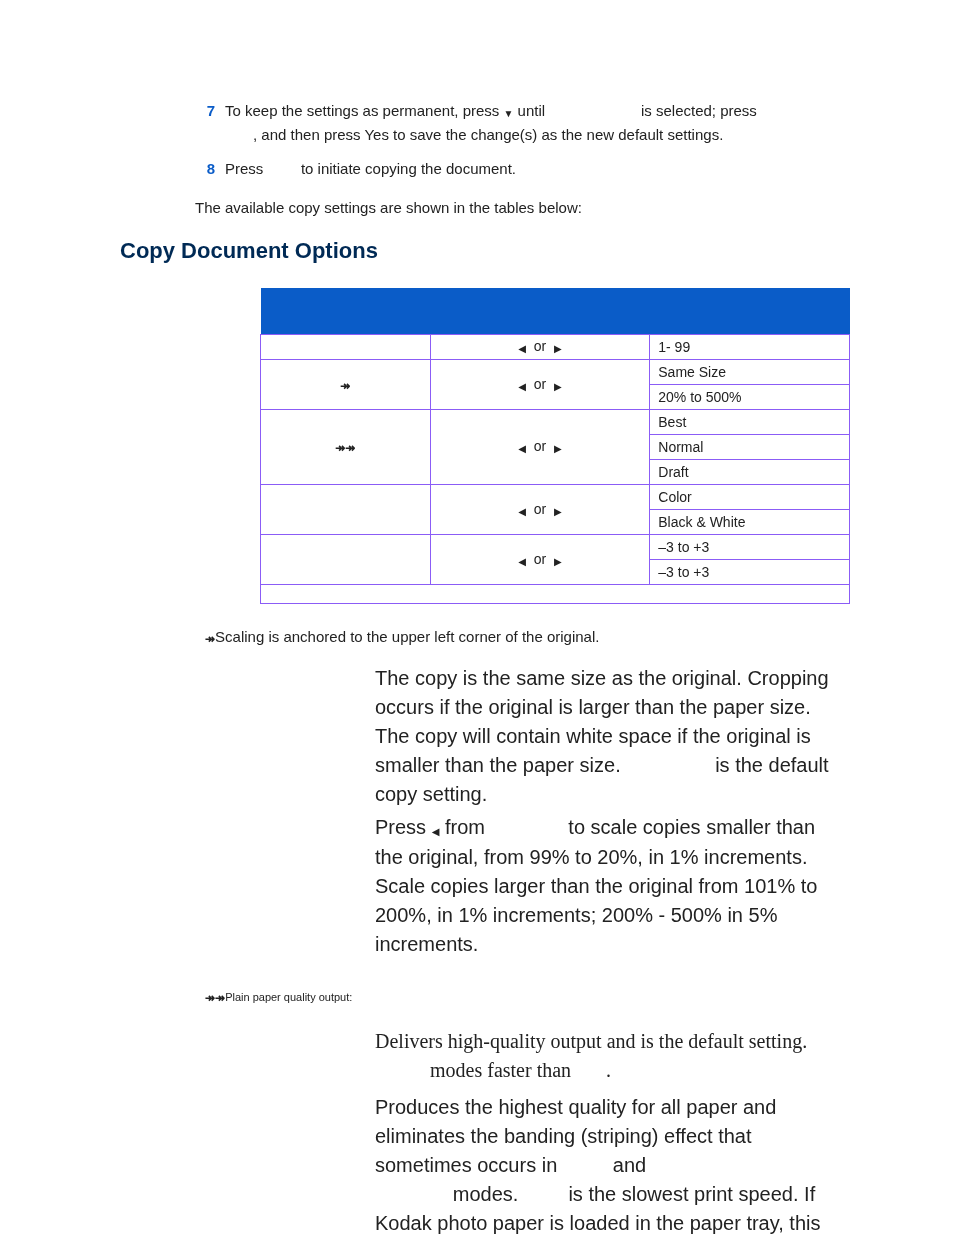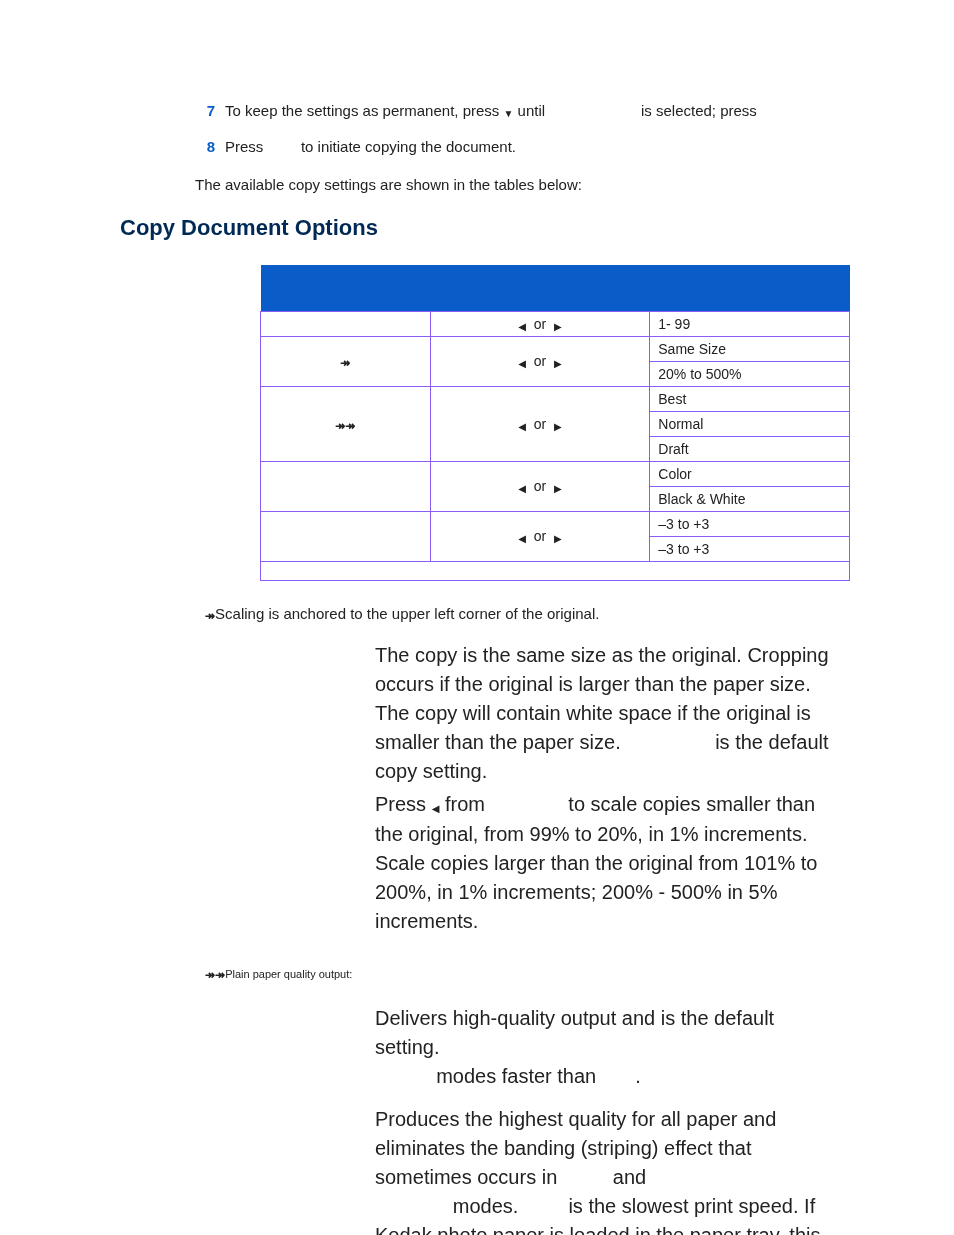--- a/index.html
+++ b/index.html
@@ -120,20 +120,21 @@
 
   <div class="steps">
     <div class="step">
       <div class="step-num">7</div>
       <div class="step-body">
         <span>To keep the settings as permanent, press </span>
         <span class="tri-down"></span>
         <span> until </span>
         <span style="white-space:pre;">                     </span>
         <span> is selected; press</span><br>
+        <span class="indent">, and then press Yes to save the change(s) as the new default settings.</span>
       </div>
     </div>
     <div class="step" style="margin-top:12px;">
       <div class="step-num">8</div>
       <div class="step-body">
         <span>Press </span>
         <span style="white-space:pre;">       </span>
         <span> to initiate copying the document.</span>
       </div>
     </div>
@@ -244,21 +245,21 @@
     <div class="def">
       <span>Press </span><span class="tri-left"></span><span> from </span><span style="white-space:pre;">             </span><span> to scale copies smaller than the original, from 99% to 20%, in 1% increments. Scale copies larger than the original from 101% to 200%, in 1% increments; 200% - 500% in 5% increments.</span>
     </div>
   </div>
 
   <div class="quality-intro">
     <span class="tab-right"></span><span class="tab-right"></span><span>Plain paper quality output:</span>
   </div>
 
   <div class="defs">
-    <div class="def" style="margin-bottom:14px;">
+    <div class="def" style="margin-bottom:8px;font-family:Liberation Serif, serif;">
       <span>Delivers high-quality output and is the default setting. </span><br>
       <span style="white-space:pre;">          </span><span> modes faster than </span><span style="white-space:pre;">      </span><span>.</span>
     </div>
     <div class="def">
       <span>Produces the highest quality for all paper and eliminates the banding (striping) effect that sometimes occurs in </span><span style="white-space:pre;">        </span><span> and </span><br>
       <span style="white-space:pre;">             </span><span> modes. </span><span style="white-space:pre;">       </span><span> is the slowest print speed. If Kodak photo paper is loaded in the paper tray, this setting is used.</span>
     </div>
   </div>
 
   <div class="footer">Kodak ESP 5 Printer User Guide</div>

